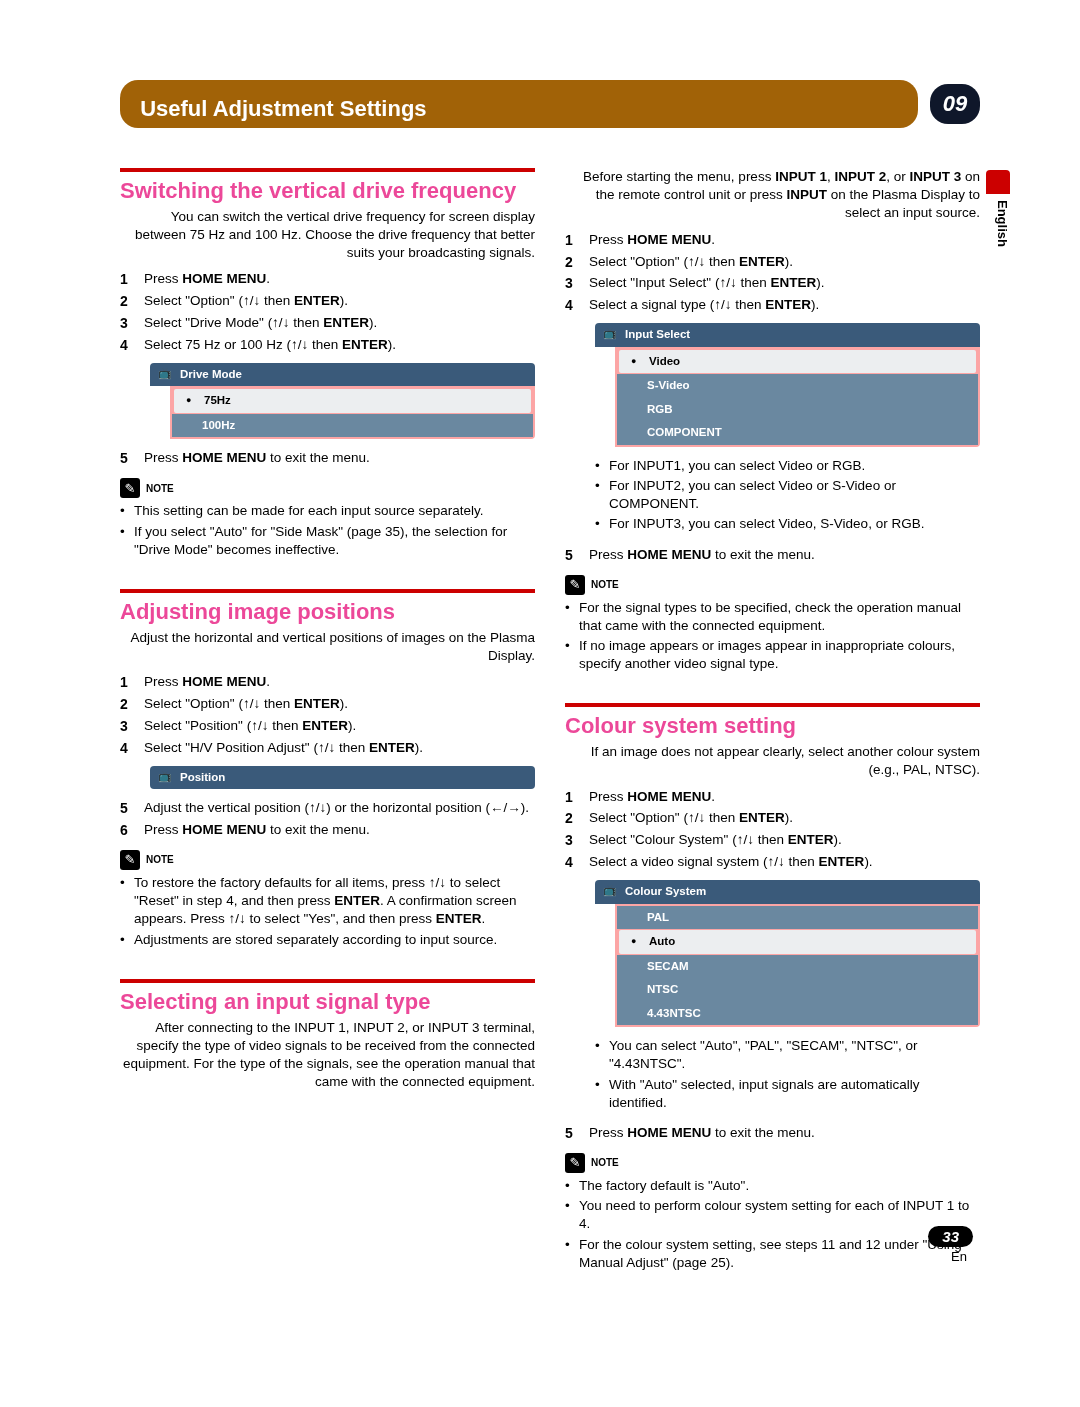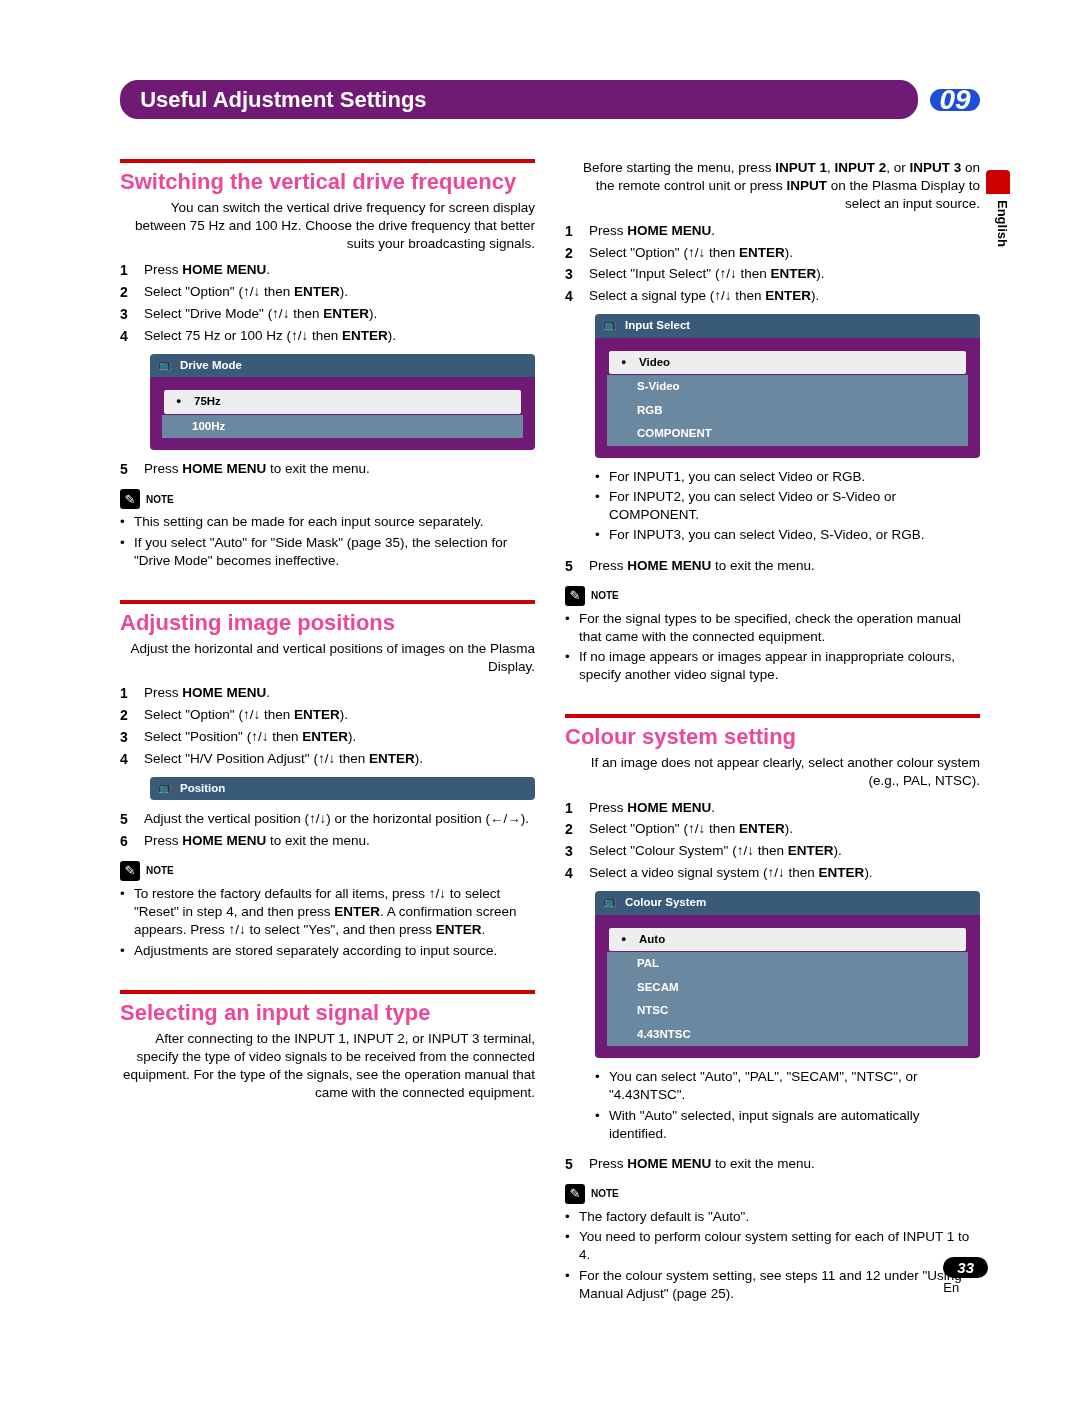--- a/index.html
+++ b/index.html
@@ -1,49 +1,49 @@
 <!DOCTYPE html>
 <html><head>
 <meta charset="utf-8">
 <style>
   * { margin: 0; padding: 0; box-sizing: border-box; }
   body { font-family: Arial, Helvetica, sans-serif; background: #fff; width: 1080px; height: 1407px; color: #000; }
   .page { padding: 80px 100px 40px 120px; position: relative; }
   .header-area { display: flex; align-items: center; margin-bottom: 40px; }
-  .header-title-wrap { background: #701a75; color: #fff; padding: 7px 36px 6px 14px; border-radius: 18px; font-size: 22px; font-weight: bold; flex: 1; position: relative; }
+  .header-title-wrap { background: #a16207; color: #fff; padding: 16px 36px 6px 14px; border-radius: 18px; font-size: 22px; font-weight: bold; flex: 1; position: relative; }
   .header-title-wrap::before { content: ""; display: inline-block; }
-  .chapter-badge { background: #1d4ed8; color: #fff; width: 50px; height: 22px; border-radius: 18px; display: flex; align-items: center; justify-content: center; font-size: 28px; font-style: italic; font-weight: bold; margin-left: 12px; }
+  .chapter-badge { background: #0f172a; color: #fff; width: 50px; height: 40px; border-radius: 18px; display: flex; align-items: center; justify-content: center; font-size: 22px; font-style: italic; font-weight: bold; margin-left: 12px; }
   .lang-tab { position: absolute; right: 70px; top: 200px; writing-mode: vertical-rl; font-weight: bold; font-size: 13px; }
   .lang-tab-stripe { position: absolute; right: 70px; top: 170px; width: 24px; height: 24px; background: #c00; border-radius: 4px 4px 0 0; }
   .columns { display: flex; gap: 30px; }
   .col { flex: 1; font-size: 13.5px; line-height: 1.35; }
   .rule { height: 4px; background: #c00; margin-bottom: 4px; }
   .section-title { color: #ec4899; font-size: 22px; font-weight: bold; margin-bottom: 2px; }
   .intro { margin-bottom: 8px; text-align: right; }
   ol.steps { list-style: none; margin: 4px 0 8px 0; }
   ol.steps li { display: flex; align-items: flex-start; margin: 3px 0; }
   ol.steps li .num { font-weight: bold; width: 24px; font-size: 14px; }
   ol.steps li .txt { flex: 1; }
   .bold { font-weight: bold; }
   .onscreen { margin: 8px 0 10px 30px; border-radius: 4px; overflow: hidden; font-size: 11.5px; color: #fff; font-weight: bold; }
   .onscreen-title { background: #3a5a7a; padding: 4px 10px 4px 30px; position: relative; }
   .onscreen-title .ico { position: absolute; left: 8px; top: 3px; font-size: 11px; }
   .onscreen-row { background: #6a88a0; padding: 4px 10px 4px 30px; position: relative; }
   .onscreen-row.sel { background: #eceef0; color: #000; border-radius: 2px; margin: 1px 2px; }
   .onscreen-row.sel::before { content: "●"; position: absolute; left: 12px; font-size: 9px; top: 5px; }
   .onscreen-row.dark { background: #4a6a88; }
-  .onscreen-title + .onscreen-body { background: #701a75; padding: 12px; }
+  .onscreen-title + .onscreen-body { background: #fca5a5; padding: 2px; margin-left: 20px; }
   .note-head { display: flex; align-items: center; gap: 6px; margin: 10px 0 4px 0; }
   .note-icon { width: 20px; height: 20px; background: #000; color: #fff; border-radius: 3px; display: flex; align-items: center; justify-content: center; font-size: 13px; }
   .note-label { font-weight: bold; font-size: 10px; }
   ul.bul { list-style: none; margin: 2px 0 12px 0; }
   ul.bul li { display: flex; margin: 2px 0; }
   ul.bul li::before { content: "•"; width: 14px; flex-shrink: 0; }
   .section-gap { height: 18px; }
-  .footer { position: absolute; bottom: 60px; right: 92px; text-align: left; margin-top: 34px; }
+  .footer { position: absolute; bottom: 60px; right: 107px; text-align: right; margin-top: 34px; }
   .page-num { background: #000; color: #fff; font-weight: bold; font-style: italic; padding: 2px 14px; border-radius: 12px; display: inline-block; font-size: 15px; }
   .page-lang { font-size: 13px; margin-top: 2px; margin-right: 6px; }
 </style>
 </head>
 <body>
 
 <div class="page">
 
   <div class="header-area">
     <div class="header-title-wrap">
@@ -254,22 +254,22 @@
           </li>
           <li>
             <span class="num">4</span>
             <span class="txt">Select a video signal system (↑/↓ then <span class="bold">ENTER</span>).</span>
           </li>
         </ol>
 
       <div class="onscreen">
         <div class="onscreen-title"><span class="ico">📺</span><span>Colour System</span></div>
         <div class="onscreen-body" id="r2menu">
+            <div class="onscreen-row">PAL</div>
             <div class="onscreen-row sel">Auto</div>
-            <div class="onscreen-row">PAL</div>
             <div class="onscreen-row">SECAM</div>
             <div class="onscreen-row">NTSC</div>
             <div class="onscreen-row">4.43NTSC</div>
           </div>
       </div>
 
       <ul class="bul" id="r2sub" style="margin-left:30px;">
           <li>
             <span>You can select "Auto", "PAL", "SECAM", "NTSC", or "4.43NTSC".</span>
           </li>

